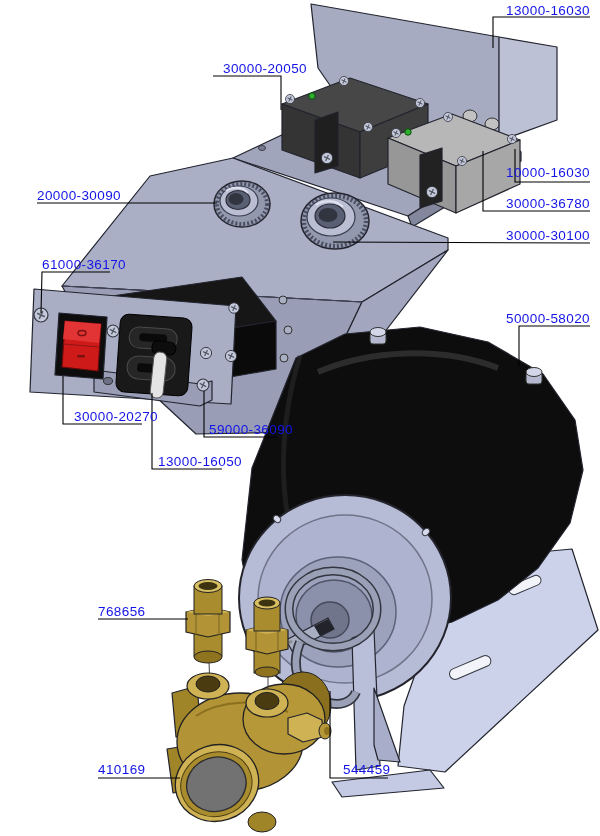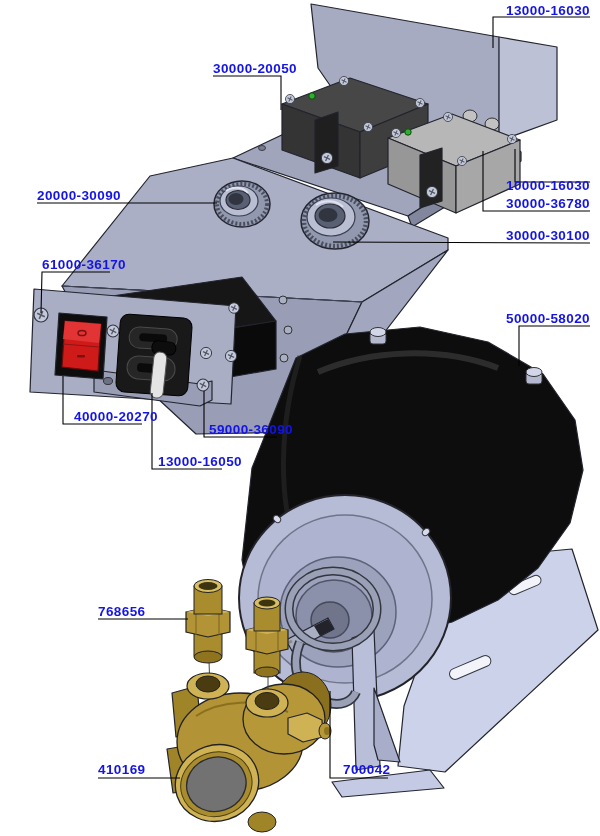--- a/index.html
+++ b/index.html
@@ -1,20 +1,20 @@
 <!DOCTYPE html>
 <html style="--c-label: #1414e6; --c-leader: #000000; --c-background: #ffffff; --c-sheetMetal: #a9aec5; --c-sheetMetalDark: #999eb6; --c-sheetMetalLight: #bcc1d6; --c-relayDark: #474747; --c-relayLight: #b7b7b7; --c-led: #2fae2f; --c-switchRed: #cf1a1a; --c-motorBlack: #0d0d0d; --c-motorCap: #b6bcd6; --c-bracket: #ccd2ea; --c-brass: #b29335; --c-brassLight: #cfb254; --c-brassDark: #8a6f1f;"><head>
 <meta charset="utf-8">
 <style>
   html,body{margin:0;padding:0;background:#fff;}
   .stage{position:relative;width:600px;height:836px;background:var(--c-background,#fff);overflow:hidden;
          font-family:"Liberation Sans",sans-serif;}
   .stage svg{position:absolute;left:0;top:0;}
   .labels{position:absolute;left:0;top:0;width:600px;height:836px;pointer-events:none;}
-  .part-label{position:absolute;font-weight:bold;font-size:13.5px;line-height:15px;
+  .part-label{position:absolute;font-weight:normal;font-size:13.5px;line-height:15px;
               letter-spacing:.4px;color:var(--c-label,#1414e6);white-space:nowrap;
               pointer-events:auto;cursor:pointer;}
   .leader{stroke:var(--c-leader,#000);stroke-width:1.1;fill:none;}
   .edge{stroke:#22242e;stroke-width:1.2;stroke-linejoin:round;}
   .metal{fill:var(--c-sheetMetal,#a9aec5);}
   .metalDk{fill:var(--c-sheetMetalDark,#999eb6);}
   .metalLt{fill:var(--c-sheetMetalLight,#bcc1d6);}
 </style>
 </head>
 <body>
@@ -254,27 +254,27 @@
     <polyline class="leader" points="277,437 204,437 204,391"></polyline>
     <polyline class="leader" points="222,469 152,469 152,393"></polyline>
     <polyline class="leader" points="98,619 188,619"></polyline>
     <polyline class="leader" points="98,778 180,778"></polyline>
     <polyline class="leader" points="388,778 330,778 330,691"></polyline>
   </g>
 </svg>
 
 <div class="labels">
   <div class="part-label" style="right:10px;top:3px">13000-16030</div>
-  <div class="part-label" style="left:213px;top:61px">30000-20050</div>
+  <div class="part-label" style="left:223px;top:61px">30000-20050</div>
   <div class="part-label" style="left:37px;top:188px">20000-30090</div>
-  <div class="part-label" style="right:10px;top:178px">10000-16030</div>
+  <div class="part-label" style="right:10px;top:165px">10000-16030</div>
   <div class="part-label" style="right:10px;top:196px">30000-36780</div>
   <div class="part-label" style="right:10px;top:228px">30000-30100</div>
   <div class="part-label" style="left:42px;top:257px">61000-36170</div>
   <div class="part-label" style="right:10px;top:311px">50000-58020</div>
-  <div class="part-label" style="left:74px;top:409px">40000-20270</div>
+  <div class="part-label" style="left:74px;top:409px">30000-20270</div>
   <div class="part-label" style="left:209px;top:422px">59000-36090</div>
   <div class="part-label" style="left:158px;top:454px">13000-16050</div>
   <div class="part-label" style="left:98px;top:604px">768656</div>
   <div class="part-label" style="left:98px;top:762px">410169</div>
-  <div class="part-label" style="left:343px;top:762px">700042</div>
+  <div class="part-label" style="left:343px;top:762px">544459</div>
 </div>
 </div>
 
 </body></html>

